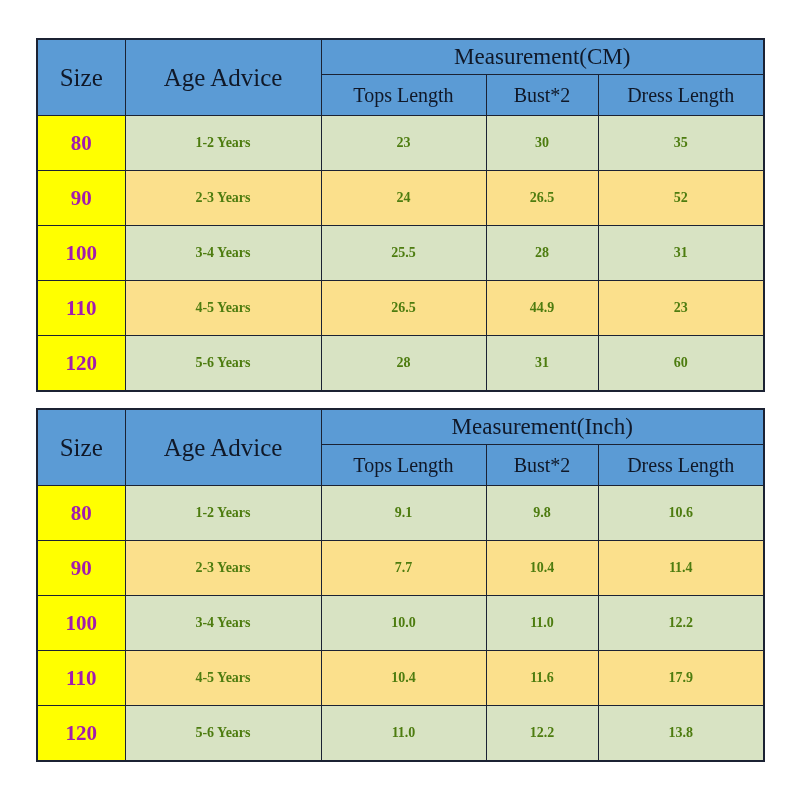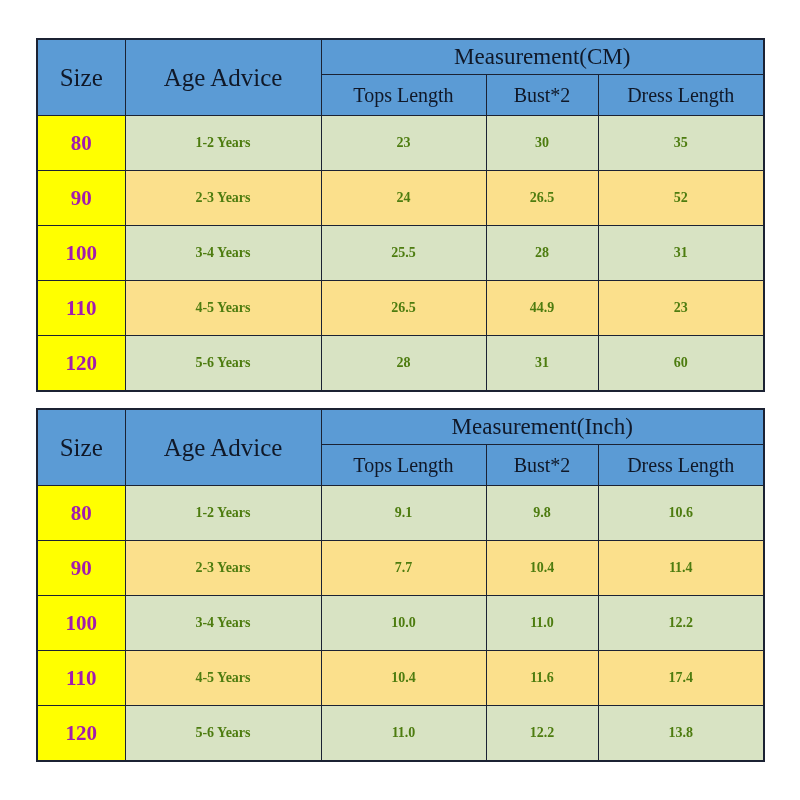--- a/index.html
+++ b/index.html
@@ -186,21 +186,21 @@
         <td class="cell cell-data">3-4 Years</td>
         <td class="cell cell-data">10.0</td>
         <td class="cell cell-data">11.0</td>
         <td class="cell cell-data">12.2</td>
       </tr>
       <tr class="row-b">
         <td class="cell cell-size">110</td>
         <td class="cell cell-data">4-5 Years</td>
         <td class="cell cell-data">10.4</td>
         <td class="cell cell-data">11.6</td>
-        <td class="cell cell-data">17.4</td>
+        <td class="cell cell-data">17.9</td>
       </tr>
       <tr class="row-a">
         <td class="cell cell-size">120</td>
         <td class="cell cell-data">5-6 Years</td>
         <td class="cell cell-data">11.0</td>
         <td class="cell cell-data">12.2</td>
         <td class="cell cell-data">13.8</td>
       </tr>
     </tbody>
   </table>

